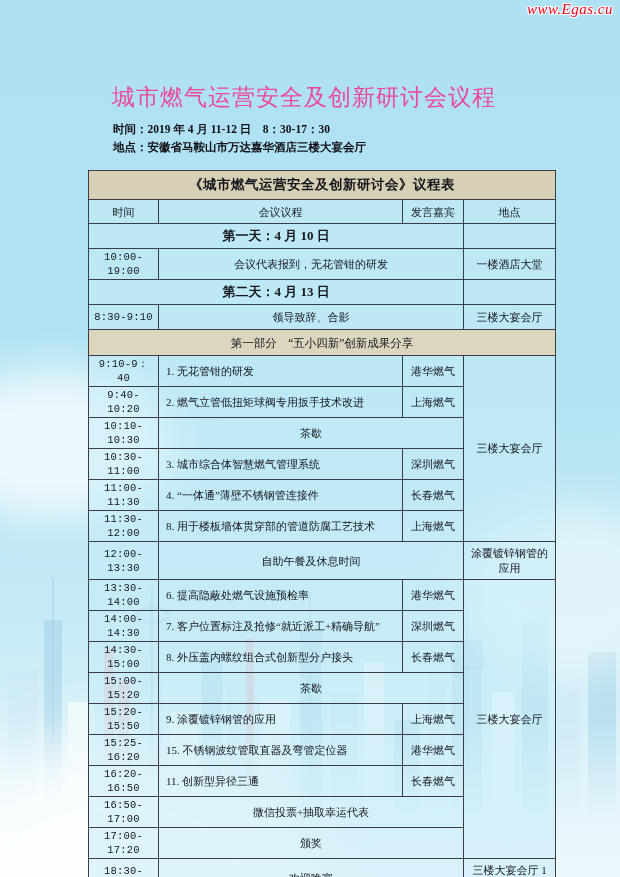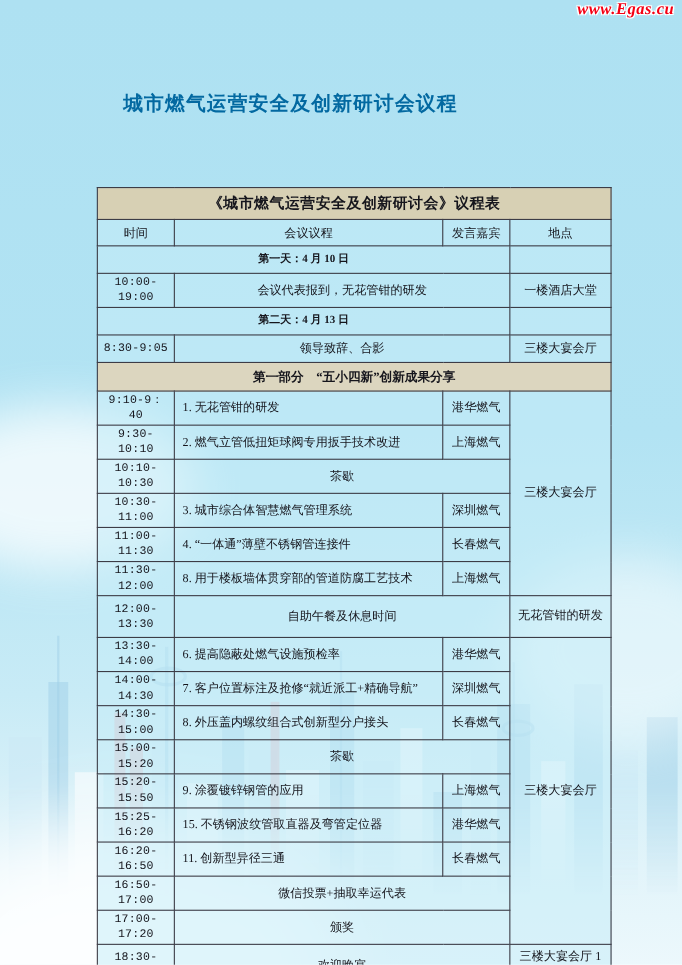--- a/index.html
+++ b/index.html
@@ -16,37 +16,37 @@
   .b1{background:rgba(255,255,255,0.55);}
   .b2{background:rgba(160,208,231,0.50);}
   .b3{background:rgba(205,233,246,0.65);}
   .bp{background:rgba(235,150,155,0.38);}
   .ring{border:3px solid rgba(160,208,231,0.55);border-radius:50%;background:transparent !important;}
   .cloud{position:absolute;background:#ffffff;border-radius:50%;filter:blur(22px);}
   .cloud1{left:-70px;top:368px;width:250px;height:150px;opacity:.75;}
   .cloud2{right:-60px;top:505px;width:220px;height:170px;opacity:.5;}
   .glow{left:-80px;top:742px;width:400px;height:280px;opacity:.85;filter:blur(34px);}
   
-  .watermark{position:absolute;top:1px;right:7px;font-size:15px;font-weight:bold;font-style:italic;
+  .watermark{position:absolute;top:1px;right:7px;font-size:15px;font-weight:normal;font-style:italic;
     color:#f50014;letter-spacing:.5px;
     text-shadow:-1px -1px 0 #fff,1px -1px 0 #fff,-1px 1px 0 #fff,1px 1px 0 #fff,0 0 3px #fff;}
   
-  .page-title{position:absolute;left:112px;top:82px;margin:0;font-size:18px;font-weight:700;
-    color:#0369a1;letter-spacing:1px;}
+  .page-title{position:absolute;left:112px;top:82px;margin:0;font-size:23px;font-weight:400;
+    color:#ec4899;letter-spacing:1px;}
   .meta{position:absolute;left:113px;top:120px;font-size:11.5px;font-weight:700;color:#101016;line-height:18px;}
   
   table.agenda{position:absolute;left:88px;top:170px;width:467px;border-collapse:collapse;
     table-layout:fixed;border:1.5px solid #34343e;}
   col.c-time{width:70px;} col.c-agenda{width:244px;} col.c-speaker{width:61px;} col.c-loc{width:92px;}
   td{border:1px solid #3c3c46;font-size:11px;color:#15151c;text-align:center;
     padding:1px 4px;height:22px;background:rgba(198,237,248,0.55);line-height:14px;}
   tr.title-row td{background:#d7d0b4;font-weight:700;font-size:13.5px;height:26px;letter-spacing:.5px;margin-left:42px;}
   tr.head-row td{height:21px;}
-  td.day{font-weight:700;font-size:10px;}
-  tr.section-row td{background:#dcd6bf;font-weight:700;font-size:11.5px;height:23px;margin-left:16px;}
+  td.day{font-weight:700;font-size:13px;}
+  tr.section-row td{background:#dcd6bf;font-weight:400;font-size:11.5px;height:23px;margin-left:16px;}
   td.talk{text-align:left;padding-left:7px;}
   td.time{font-size:10.5px;letter-spacing:.2px;font-family:Liberation Mono, monospace;}
   tr.tall td{height:35px;}
   td.loc{line-height:15px;margin-left:36px;}
 </style>
 </head>
 <body>
 
 <div class="skyline">
   <div class="b3" style="left:8px;width:30px;height:150px;"></div>
@@ -78,20 +78,22 @@
   <div class="b2" style="left:588px;width:28px;height:168px;"></div>
 </div>
 <div class="cloud cloud1"></div>
 <div class="cloud cloud2"></div>
 <div class="cloud glow"></div>
 
 <div class="watermark">www.Egas.cu</div>
 
 <h1 class="page-title">城市燃气运营安全及创新研讨会议程</h1>
 <div class="meta">
+  <div>时间：2019 年 4 月 11-12 日　8：30-17：30</div>
+  <div>地点：安徽省马鞍山市万达嘉华酒店三楼大宴会厅</div>
 </div>
 
 <table class="agenda">
   <colgroup>
       <col class="c-time">
       <col class="c-agenda">
       <col class="c-speaker">
       <col class="c-loc">
     </colgroup>
   <tbody>
@@ -111,35 +113,35 @@
   <tr>
     <td class="time">10:00-19:00</td>
     <td colspan="2">会议代表报到，无花管钳的研发</td>
     <td class="loc">一楼酒店大堂</td>
   </tr>
   <tr>
     <td colspan="3" class="day">第二天：4 月 13 日</td>
     <td class="loc"></td>
   </tr>
   <tr>
-    <td class="time">8:30-9:05</td>
+    <td class="time">8:30-9:10</td>
     <td colspan="2">领导致辞、合影</td>
     <td class="loc">三楼大宴会厅</td>
   </tr>
   <tr class="section-row">
     <td colspan="4">第一部分　“五小四新”创新成果分享</td>
   </tr>
   <tr>
     <td class="time">9:10-9：40</td>
     <td class="talk">1. 无花管钳的研发</td>
     <td>港华燃气</td>
     <td class="loc" rowspan="6">三楼大宴会厅</td>
   </tr>
   <tr>
-    <td class="time">9:30-10:10</td>
+    <td class="time">9:40-10:20</td>
     <td class="talk">2. 燃气立管低扭矩球阀专用扳手技术改进</td>
     <td>上海燃气</td>
   </tr>
   <tr>
     <td class="time">10:10-10:30</td>
     <td colspan="2">茶歇</td>
   </tr>
   <tr>
     <td class="time">10:30-11:00</td>
     <td class="talk">3. 城市综合体智慧燃气管理系统</td>
@@ -151,21 +153,21 @@
     <td>长春燃气</td>
   </tr>
   <tr>
     <td class="time">11:30-12:00</td>
     <td class="talk">8. 用于楼板墙体贯穿部的管道防腐工艺技术</td>
     <td>上海燃气</td>
   </tr>
   <tr class="tall">
     <td class="time">12:00-13:30</td>
     <td colspan="2">自助午餐及休息时间</td>
-    <td class="loc">无花管钳的研发</td>
+    <td class="loc">涂覆镀锌钢管的应用</td>
   </tr>
   <tr>
     <td class="time">13:30-14:00</td>
     <td class="talk">6. 提高隐蔽处燃气设施预检率</td>
     <td>港华燃气</td>
     <td class="loc" rowspan="9">三楼大宴会厅</td>
   </tr>
   <tr>
     <td class="time">14:00-14:30</td>
     <td class="talk">7. 客户位置标注及抢修“就近派工+精确导航”</td>

